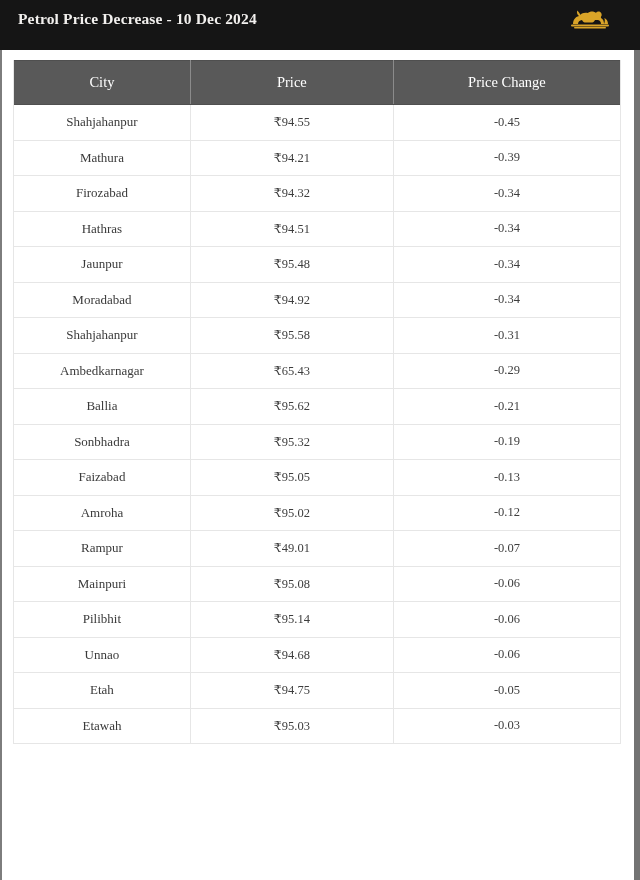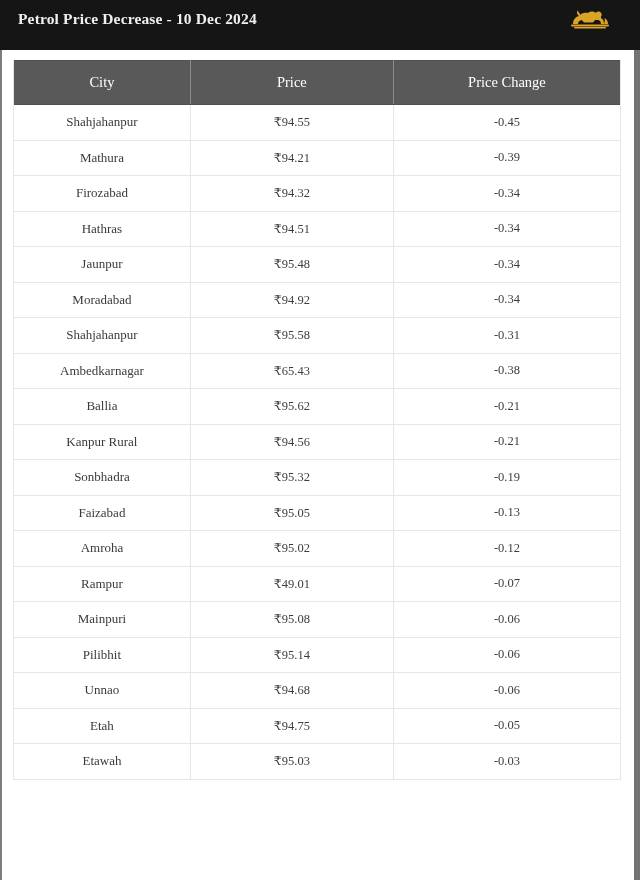--- a/index.html
+++ b/index.html
@@ -210,30 +210,25 @@
               <td class="cell-change">-0.34</td>
             </tr>
             <tr>
               <td class="cell-city">Shahjahanpur</td>
               <td class="cell-price">₹95.58</td>
               <td class="cell-change">-0.31</td>
             </tr>
             <tr>
               <td class="cell-city">Ambedkarnagar</td>
               <td class="cell-price">₹65.43</td>
-              <td class="cell-change">-0.38</td>
+              <td class="cell-change">-0.29</td>
             </tr>
             <tr>
               <td class="cell-city">Ballia</td>
               <td class="cell-price">₹95.62</td>
-              <td class="cell-change">-0.21</td>
-            </tr>
-            <tr>
-              <td class="cell-city">Kanpur Rural</td>
-              <td class="cell-price">₹94.56</td>
               <td class="cell-change">-0.21</td>
             </tr>
             <tr>
               <td class="cell-city">Sonbhadra</td>
               <td class="cell-price">₹95.32</td>
               <td class="cell-change">-0.19</td>
             </tr>
             <tr>
               <td class="cell-city">Faizabad</td>
               <td class="cell-price">₹95.05</td>

